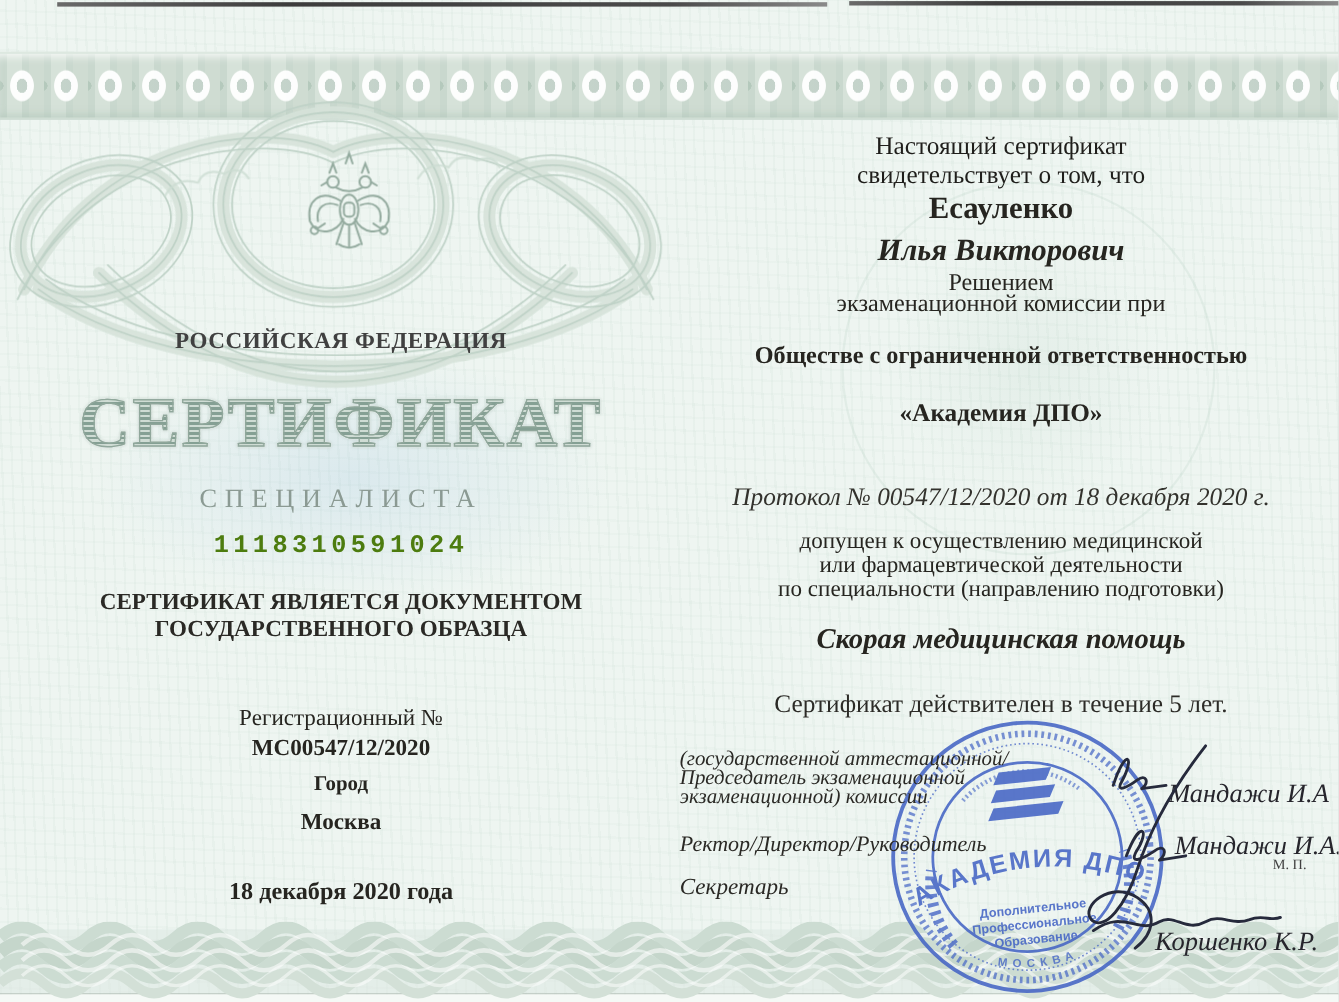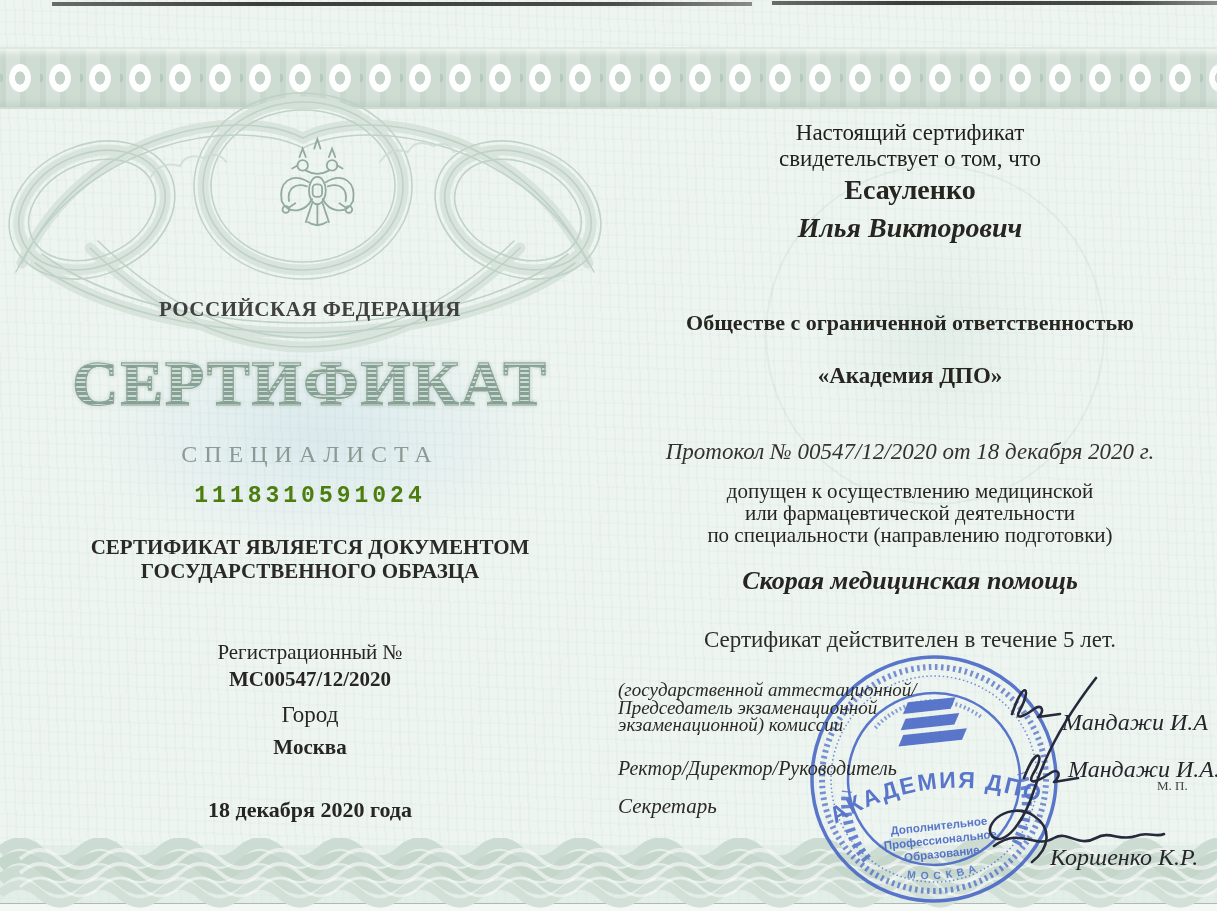--- a/index.html
+++ b/index.html
@@ -44,21 +44,21 @@
     background:repeating-linear-gradient(180deg,#85a094 0 2.5px,#cfdcd4 2.5px 4.5px);
     -webkit-background-clip:text;background-clip:text;color:transparent;
     -webkit-text-stroke:1.2px #90a79b;
     filter:drop-shadow(0 0 1px rgba(255,255,255,.95)) drop-shadow(0 0 1px rgba(120,150,135,.5));}
   #cert-sub{top:441px;font-size:24px;letter-spacing:7px;color:#8b9a93;}
   #blank-num{top:483px;font-size:23px;letter-spacing:4px;color:#4d7c0f;
     font-family:"Liberation Mono","DejaVu Sans Mono",monospace;font-weight:bold;}
   #statement{top:535px;font-size:21px;font-weight:bold;line-height:24px;color:#2a2925;}
   #reg-label{top:640px;font-size:21px;}
   #reg-num{top:667px;font-size:21px;font-weight:bold;}
-  #city-label{top:702px;font-size:23px;}
+  #city-label{top:702px;font-size:19px;font-weight:bold;}
   #city-val{top:735px;font-size:21px;font-weight:bold;}
   #date-label{top:767px;font-size:21px;}
   #date-val{top:797px;font-size:22px;font-weight:bold;}
   #intro{top:120px;font-size:23px;line-height:26px;color:#1f1e1b;}
   #surname{top:174px;font-size:28px;font-weight:bold;}
   #fullname{top:212px;font-size:28px;font-weight:bold;font-style:italic;}
   #decision{top:247px;font-size:22px;line-height:19px;}
   #org1{top:310px;font-size:22px;font-weight:bold;}
   #org2{top:363px;font-size:23px;font-weight:bold;}
   #protocol{top:439px;font-size:23px;font-style:italic;color:#33322d;}
@@ -177,20 +177,24 @@
   <div class="t c" id="city-label">Город</div>
   <div class="t c" id="city-val">Москва</div>
   <div class="t c" id="date-val">18 декабря 2020 года</div>
 
   <div class="t rc" id="intro">
     <div>Настоящий сертификат</div>
     <div>свидетельствует о том, что</div>
   </div>
   <div class="t rc" id="surname">Есауленко</div>
   <div class="t rc" id="fullname">Илья Викторович</div>
+  <div class="t rc" id="decision">
+    <div>Решением</div>
+    <div>экзаменационной комиссии при</div>
+  </div>
   <div class="t rc" id="org1">Обществе с ограниченной ответственностью</div>
   <div class="t rc" id="org2">«Академия ДПО»</div>
   <div class="t rc" id="protocol">Протокол № 00547/12/2020 от 18 декабря 2020 г.</div>
   <div class="t rc" id="admission">
     <div>допущен к осуществлению медицинской</div>
     <div>или фармацевтической деятельности</div>
     <div>по специальности (направлению подготовки)</div>
   </div>
   <div class="t rc" id="specialty">Скорая медицинская помощь</div>
   <div class="t rc" id="validity">Сертификат действителен в течение 5 лет.</div>

